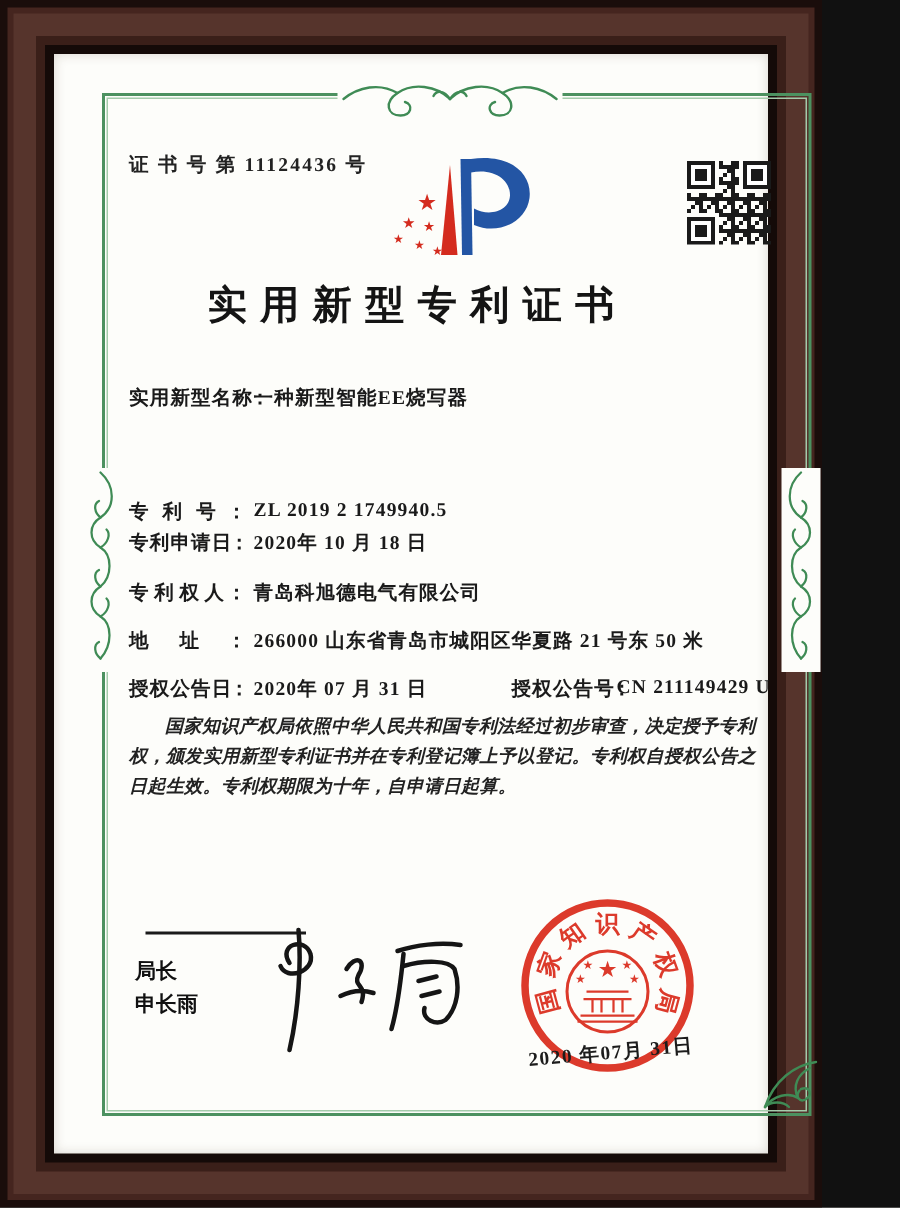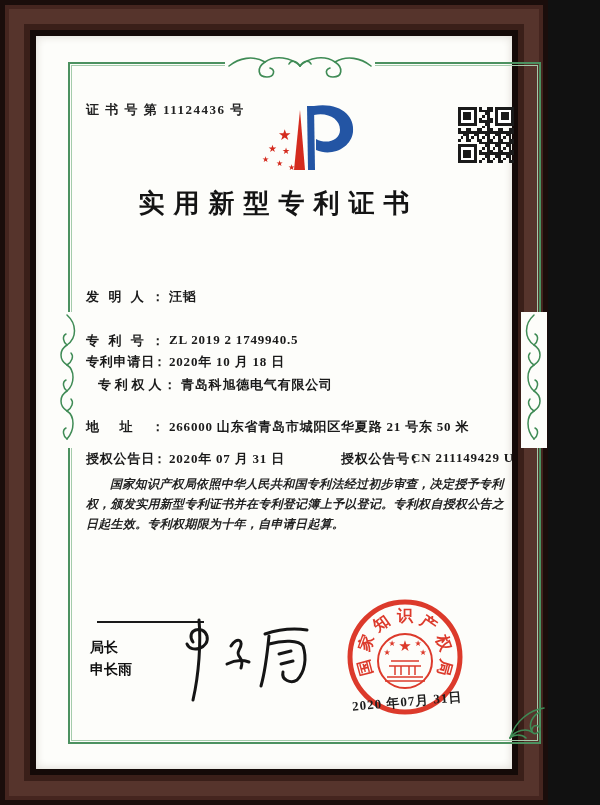--- a/index.html
+++ b/index.html
@@ -277,30 +277,30 @@
         <rect x="12" y="20" width="1" height="1"></rect>
         <rect x="15" y="20" width="1" height="1"></rect>
         <rect x="16" y="20" width="1" height="1"></rect>
         <rect x="19" y="20" width="1" height="1"></rect>
         <rect x="20" y="20" width="1" height="1"></rect>
       </g>
   </svg>
 
   <h1 class="title">实用新型专利证书</h1>
 
-  <div class="field" style="top:288px;">
-    <span class="flabel">发明人</span><span class="fvalue">汪韬</span>
+  <div class="field" style="top:256px;">
+    <span class="flabel">实用新型名称</span><span class="fvalue">一种新型智能EE烧写器</span>
   </div>
   <div class="field" style="top:332px;">
     <span class="flabel">专利号</span><span class="fvalue">ZL 2019 2 1749940.5</span>
   </div>
   <div class="field" style="top:353px;">
     <span class="flabel">专利申请日</span><span class="fvalue">2020年 10 月 18 日</span>
   </div>
-  <div class="field" style="top:376px;margin-left:12px;">
+  <div class="field" style="top:386px;">
     <span class="flabel">专利权人</span><span class="fvalue">青岛科旭德电气有限公司</span>
   </div>
   <div class="field" style="top:418px;">
     <span class="flabel">地址</span><span class="fvalue">266000 山东省青岛市城阳区华夏路 21 号东 50 米</span>
   </div>
   <div class="field" style="top:450px;">
     <span class="flabel">授权公告日</span><span class="fvalue">2020年 07 月 31 日</span>
     <span class="grant2">
       <span class="flabel" style="width:66px">授权公告号</span><span class="fvalue">CN 211149429 U</span>
     </span>

